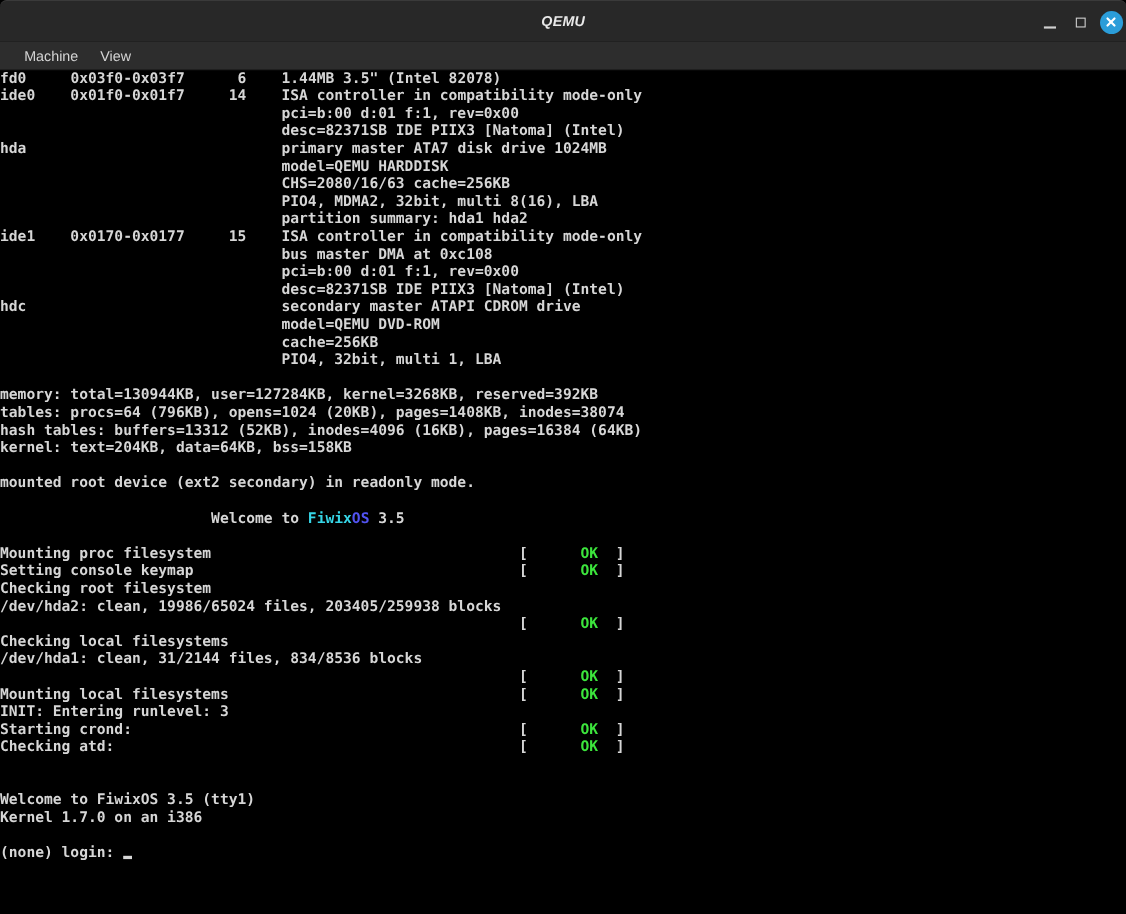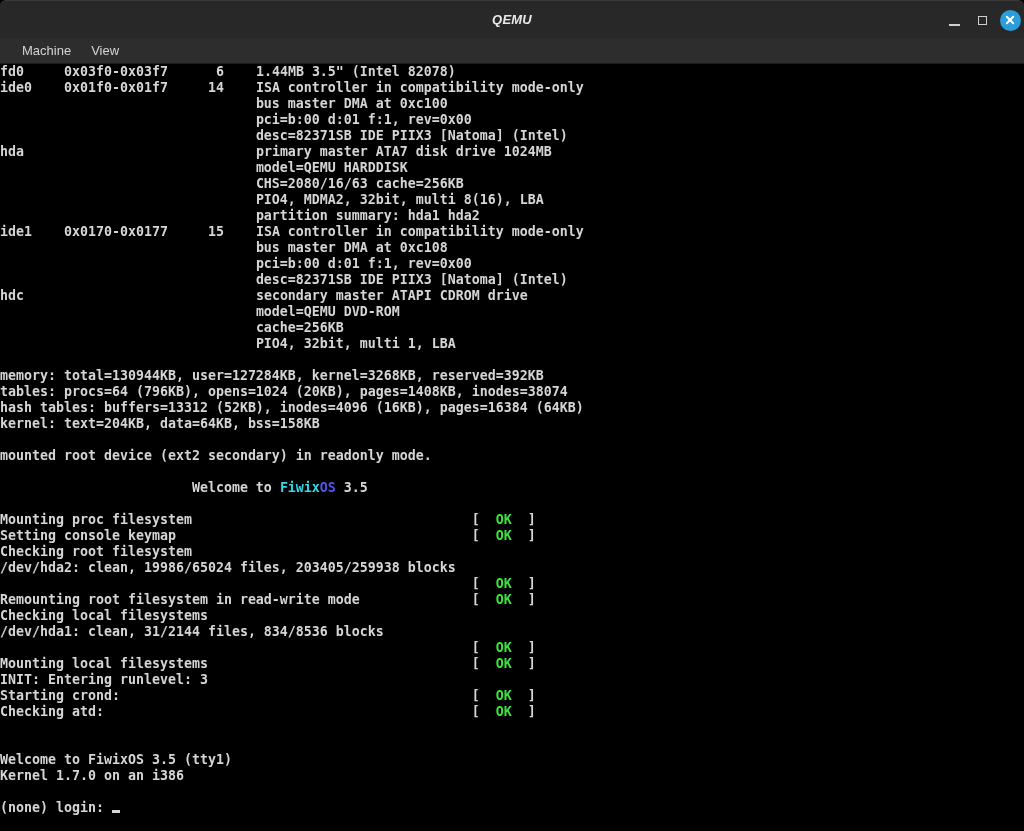--- a/index.html
+++ b/index.html
@@ -52,21 +52,21 @@
   .terminal{
     position:absolute;left:0;top:64px;width:1024px;height:767px;
     background:var(--terminal-bg);overflow:hidden;
   }
   .trow{
     height:16px;line-height:16px;white-space:pre;
     font-family:"DejaVu Sans Mono","Liberation Mono",monospace;
     font-size:13.29px;font-weight:bold;color:var(--fg);
   }
   .trow span{vertical-align:top;}
-  .seg-green{color:var(--green);}
+  .seg-green{color:var(--green);margin-left:32px;}
   .seg-cyan{color:var(--cyan);}
   .seg-blue{color:var(--blue);}
   .seg-cursor{display:inline-block;width:8px;height:16px;position:relative;}
   .seg-cursor::after{content:"";position:absolute;left:0;top:10px;width:8px;height:3px;background:var(--fg);}
 </style>
 </head>
 <body>
 
 <div class="window">
 
@@ -86,21 +86,20 @@
   </div>
 
   <div class="menubar">
     <div class="menu-item">Machine</div>
     <div class="menu-item">View</div>
   </div>
 
   <div class="terminal">
       <div class="trow"><span>fd0</span><span>     </span><span>0x03f0-0x03f7</span><span>      </span><span>6</span><span>    </span><span>1.44MB 3.5" (Intel 82078)</span></div>
       <div class="trow"><span>ide0</span><span>    </span><span>0x01f0-0x01f7</span><span>     </span><span>14</span><span>    </span><span>ISA controller in compatibility mode-only</span></div>
-      <div class="trow"><span>                                </span><span>bus master DMA at 0xc100</span></div>
       <div class="trow"><span>                                </span><span>pci=b:00 d:01 f:1, rev=0x00</span></div>
       <div class="trow"><span>                                </span><span>desc=82371SB IDE PIIX3 [Natoma] (Intel)</span></div>
       <div class="trow"><span>hda</span><span>                             </span><span>primary master ATA7 disk drive 1024MB</span></div>
       <div class="trow"><span>                                </span><span>model=QEMU HARDDISK</span></div>
       <div class="trow"><span>                                </span><span>CHS=2080/16/63 cache=256KB</span></div>
       <div class="trow"><span>                                </span><span>PIO4, MDMA2, 32bit, multi 8(16), LBA</span></div>
       <div class="trow"><span>                                </span><span>partition summary: hda1 hda2</span></div>
       <div class="trow"><span>ide1</span><span>    </span><span>0x0170-0x0177</span><span>     </span><span>15</span><span>    </span><span>ISA controller in compatibility mode-only</span></div>
       <div class="trow"><span>                                </span><span>bus master DMA at 0xc108</span></div>
       <div class="trow"><span>                                </span><span>pci=b:00 d:01 f:1, rev=0x00</span></div>
@@ -117,21 +116,20 @@
       <div class="trow"></div>
       <div class="trow"><span>mounted root device (ext2 secondary) in readonly mode.</span></div>
       <div class="trow"></div>
       <div class="trow"><span>                        </span><span>Welcome to </span><span class="seg-cyan">Fiwix</span><span class="seg-blue">OS</span><span> 3.5</span></div>
       <div class="trow"></div>
       <div class="trow"><span>Mounting proc filesystem</span><span>                                   </span><span>[  </span><span class="seg-green">OK</span><span>  ]</span></div>
       <div class="trow"><span>Setting console keymap</span><span>                                     </span><span>[  </span><span class="seg-green">OK</span><span>  ]</span></div>
       <div class="trow"><span>Checking root filesystem</span></div>
       <div class="trow"><span>/dev/hda2: clean, 19986/65024 files, 203405/259938 blocks</span></div>
       <div class="trow"><span>                                                           </span><span>[  </span><span class="seg-green">OK</span><span>  ]</span></div>
-      <div class="trow"><span>Remounting root filesystem in read-write mode</span><span>              </span><span>[  </span><span class="seg-green">OK</span><span>  ]</span></div>
       <div class="trow"><span>Checking local filesystems</span></div>
       <div class="trow"><span>/dev/hda1: clean, 31/2144 files, 834/8536 blocks</span></div>
       <div class="trow"><span>                                                           </span><span>[  </span><span class="seg-green">OK</span><span>  ]</span></div>
       <div class="trow"><span>Mounting local filesystems</span><span>                                 </span><span>[  </span><span class="seg-green">OK</span><span>  ]</span></div>
       <div class="trow"><span>INIT: Entering runlevel: 3</span></div>
       <div class="trow"><span>Starting crond:</span><span>                                            </span><span>[  </span><span class="seg-green">OK</span><span>  ]</span></div>
       <div class="trow"><span>Checking atd:</span><span>                                              </span><span>[  </span><span class="seg-green">OK</span><span>  ]</span></div>
       <div class="trow"></div>
       <div class="trow"></div>
       <div class="trow"><span>Welcome to FiwixOS 3.5 (tty1)</span></div>

